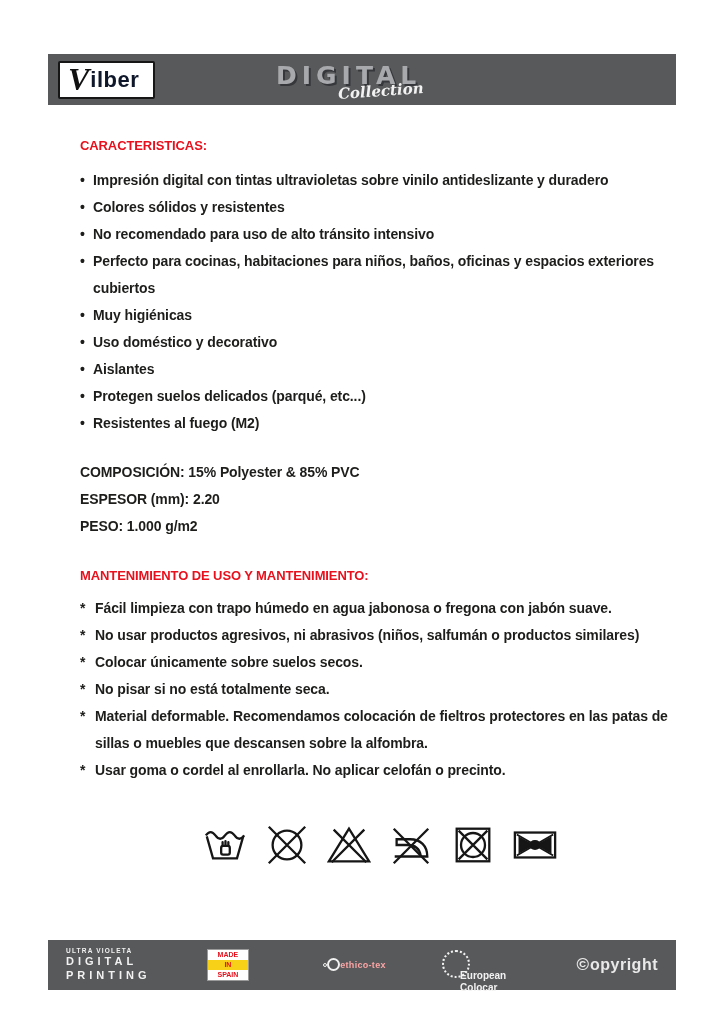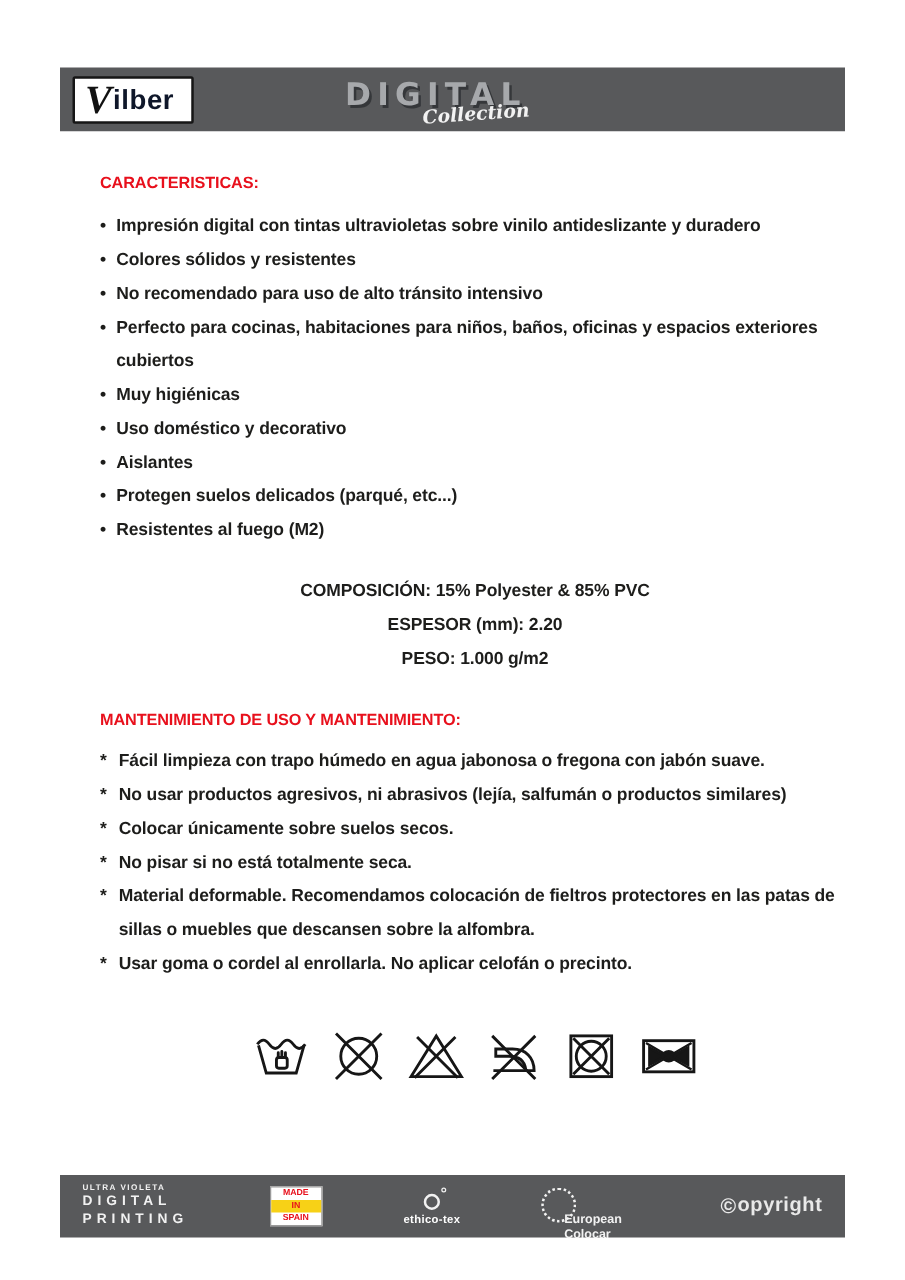--- a/index.html
+++ b/index.html
@@ -41,40 +41,40 @@
   .content {
     position: absolute; left: 80px; top: 132px; width: 600px;
     font-weight: 700; font-size: 14px; letter-spacing: -0.1px;
   }
   .red-heading { color: #e8101c; font-size: 13px; margin: 0 0 8px 0; line-height: 27px; }
   ul.plain { list-style: none; margin: 0; padding: 0; }
   li.item { display: flex; line-height: 27px; }
   li.item .marker { flex: 0 0 13px; width: 13px; }
   li.item.star .marker { flex: 0 0 15px; width: 15px; }
   .specs { margin-top: 22px; }
-  .specs p { margin: 0; line-height: 27px; text-align: center; }
+  .specs p { margin: 0; line-height: 27px; }
   .instr-head { margin: 22px 0 6px 0; }
 
   
   .care-row { display: flex; justify-content: center; gap: 16px; margin-top: 38px; }
   .care-row svg { display: block; }
 
   
   .f-left { color: #f2f2f2; line-height: 1.25; }
   .f-left .tiny { font-size: 6.5px; letter-spacing: 1.2px; font-weight: 700; }
   .f-left .big  { font-size: 11px; letter-spacing: 4px; font-weight: 700; }
 
   .made-badge {
     width: 42px; height: 32px; background: #fff; border: 1px solid #9a9a9a;
     display: flex; flex-direction: column; text-align: center;
     font-weight: 700; font-size: 7px; color: #e8101c; line-height: 10px;
   }
   .made-badge .mid { background: #f7d117; }
 
-  .ethico { display: flex; flex-direction: column; align-items: center; color: #ffffff; }
+  .ethico { display: flex; flex-direction: row; align-items: center; color: #fca5a5; }
   .ethico-dot { width: 4px; height: 4px; border: 1.5px solid #f2f2f2; border-radius: 50%; margin-left: 18px; }
   .ethico-ring { width: 13px; height: 13px; border: 2px solid #f2f2f2; border-radius: 50%; margin: 1px 0 2px; }
   .ethico-text { font-size: 9px; font-weight: 700; letter-spacing: .3px; }
 
   .euro-quality { position: relative; width: 78px; height: 34px; color: #f2f2f2; }
   .eq-circle {
     position: absolute; left: 0; top: 2px; width: 28px; height: 28px;
     border: 2px dotted #f2f2f2; border-radius: 50%;
   }
   .eq-text { position: absolute; left: 18px; top: 22px; font-size: 10px; font-weight: 700; line-height: 12px; }
@@ -162,21 +162,21 @@
 
     <ul class="plain">
 
         <li class="item star">
           <span class="marker">*</span>
           <span class="txt">Fácil limpieza con trapo húmedo en agua jabonosa o fregona con jabón suave.</span>
         </li>
 
         <li class="item star">
           <span class="marker">*</span>
-          <span class="txt">No usar productos agresivos, ni abrasivos (lejía, salfumán o productos similares)</span>
+          <span class="txt">No usar productos agresivos, ni abrasivos (niños, salfumán o productos similares)</span>
         </li>
 
         <li class="item star">
           <span class="marker">*</span>
           <span class="txt">Colocar únicamente sobre suelos secos.</span>
         </li>
 
         <li class="item star">
           <span class="marker">*</span>
           <span class="txt">No pisar si no está totalmente seca.</span>

